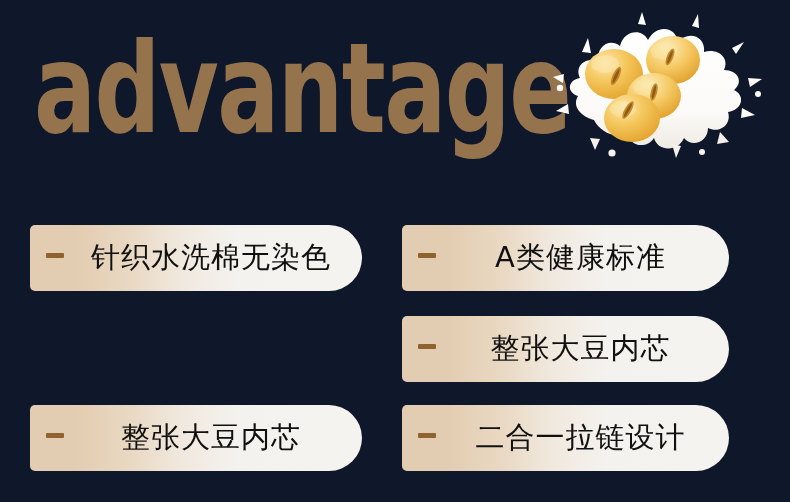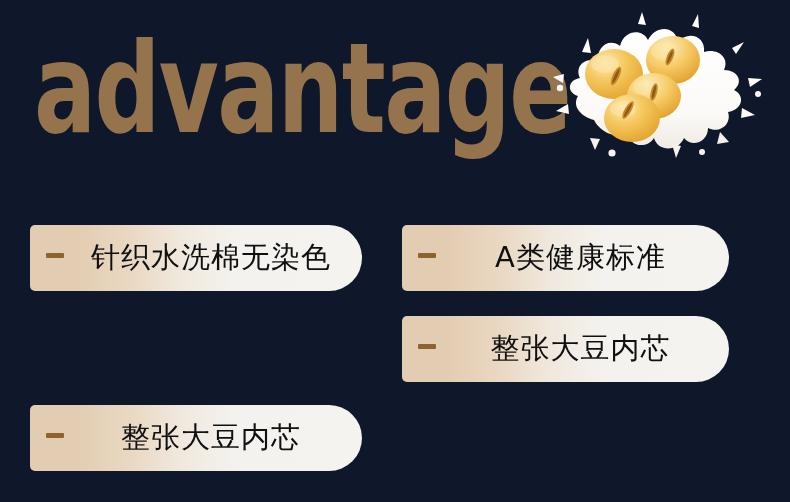--- a/index.html
+++ b/index.html
@@ -234,16 +234,20 @@
         <span class="dash-icon"></span>
         <span class="pill-label">整张大豆内芯</span>
       </div>
     </div>
 
     <div class="feature-row r2">
       <div class="pill left">
         <span class="dash-icon"></span>
         <span class="pill-label">整张大豆内芯</span>
       </div>
+      <div class="pill right">
+        <span class="dash-icon"></span>
+        <span class="pill-label">二合一拉链设计</span>
+      </div>
     </div>
 
   </div>
 </div>
 
 </body></html>

